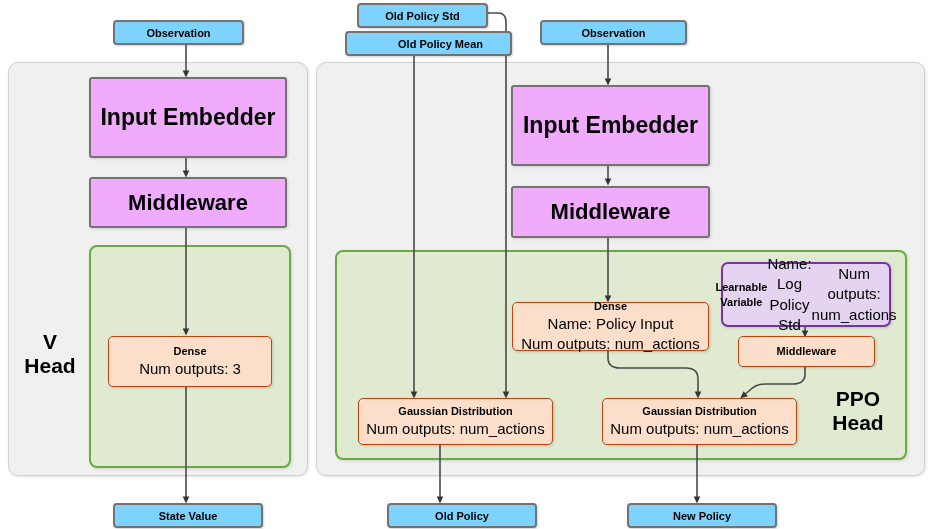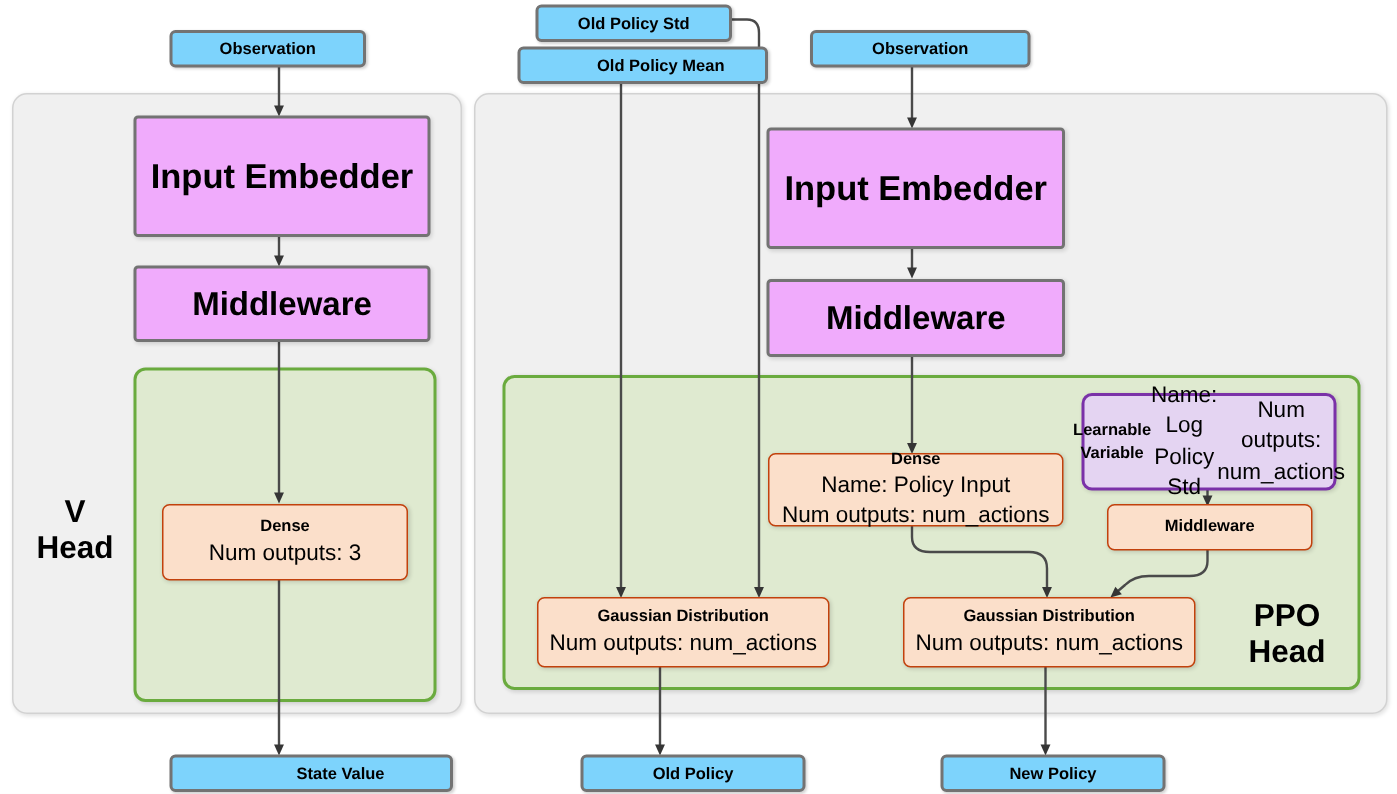--- a/index.html
+++ b/index.html
@@ -117,21 +117,21 @@
 
   <div class="greenbig" style="left:89px;top:177px;width:194px;height:47px;font-size:22px;">
     <span>Middleware</span>
   </div>
 
   <div class="orange" style="left:108px;top:336px;width:162px;height:49px;">
     <span class="ttl">Dense</span>
     <span class="sub">Num outputs: 3</span>
   </div>
 
-  <div class="headlabel" style="left:812px;top:387px;width:92px;font-size:21px;margin-top:12px;">
+  <div class="headlabel" style="left:812px;top:387px;width:92px;font-size:21px;">
     <div>PPO</div>
     <div>Head</div>
   </div>
 
   <div class="greenbig" style="left:511px;top:85px;width:195px;height:77px;font-size:23px;">
     <span>Input Embedder</span>
   </div>
 
   <div class="greenbig" style="left:511px;top:186px;width:195px;height:48px;font-size:22px;">
     <span>Middleware</span>
@@ -156,21 +156,21 @@
   <div class="orange" style="left:358px;top:398px;width:193px;height:45px;">
     <span class="ttl">Gaussian Distribution</span>
     <span class="sub">Num outputs: num_actions</span>
   </div>
 
   <div class="orange" style="left:602px;top:398px;width:193px;height:45px;">
     <span class="ttl">Gaussian Distribution</span>
     <span class="sub">Num outputs: num_actions</span>
   </div>
 
-  <div class="blue" style="left:113px;top:503px;width:146px;height:21px;padding-left:39px;">
+  <div class="blue" style="left:113px;top:503px;width:146px;height:21px;">
     <span>State Value</span>
   </div>
 
   <div class="blue" style="left:627px;top:503px;width:146px;height:21px;">
     <span>New Policy</span>
   </div>
 
   <div class="blue" style="left:387px;top:503px;width:146px;height:21px;">
     <span>Old Policy</span>
   </div>

